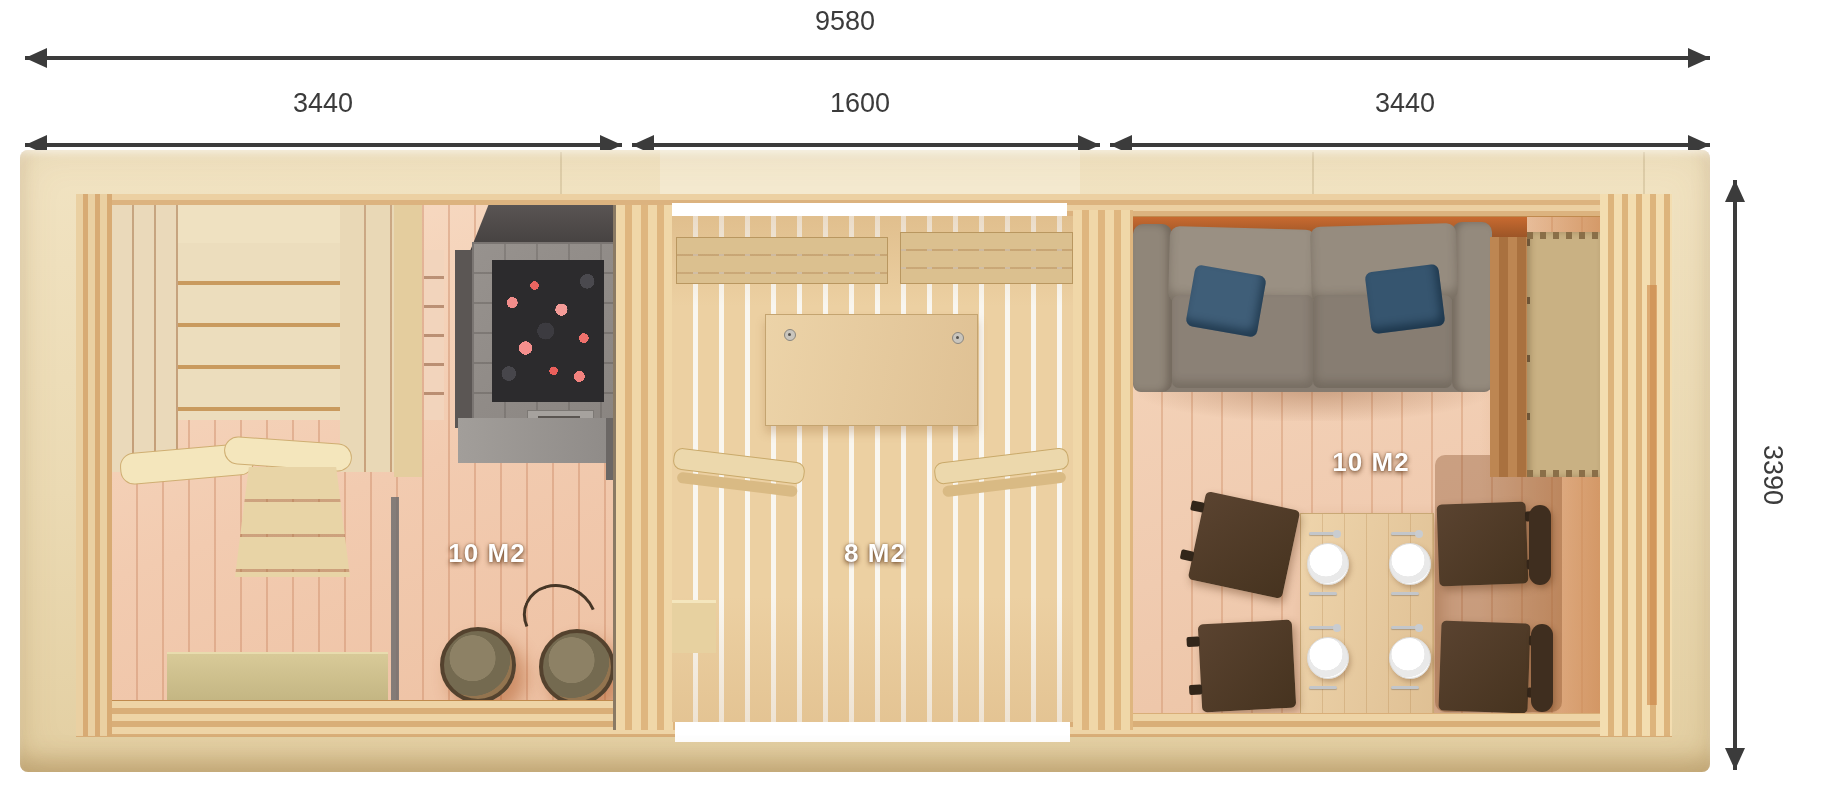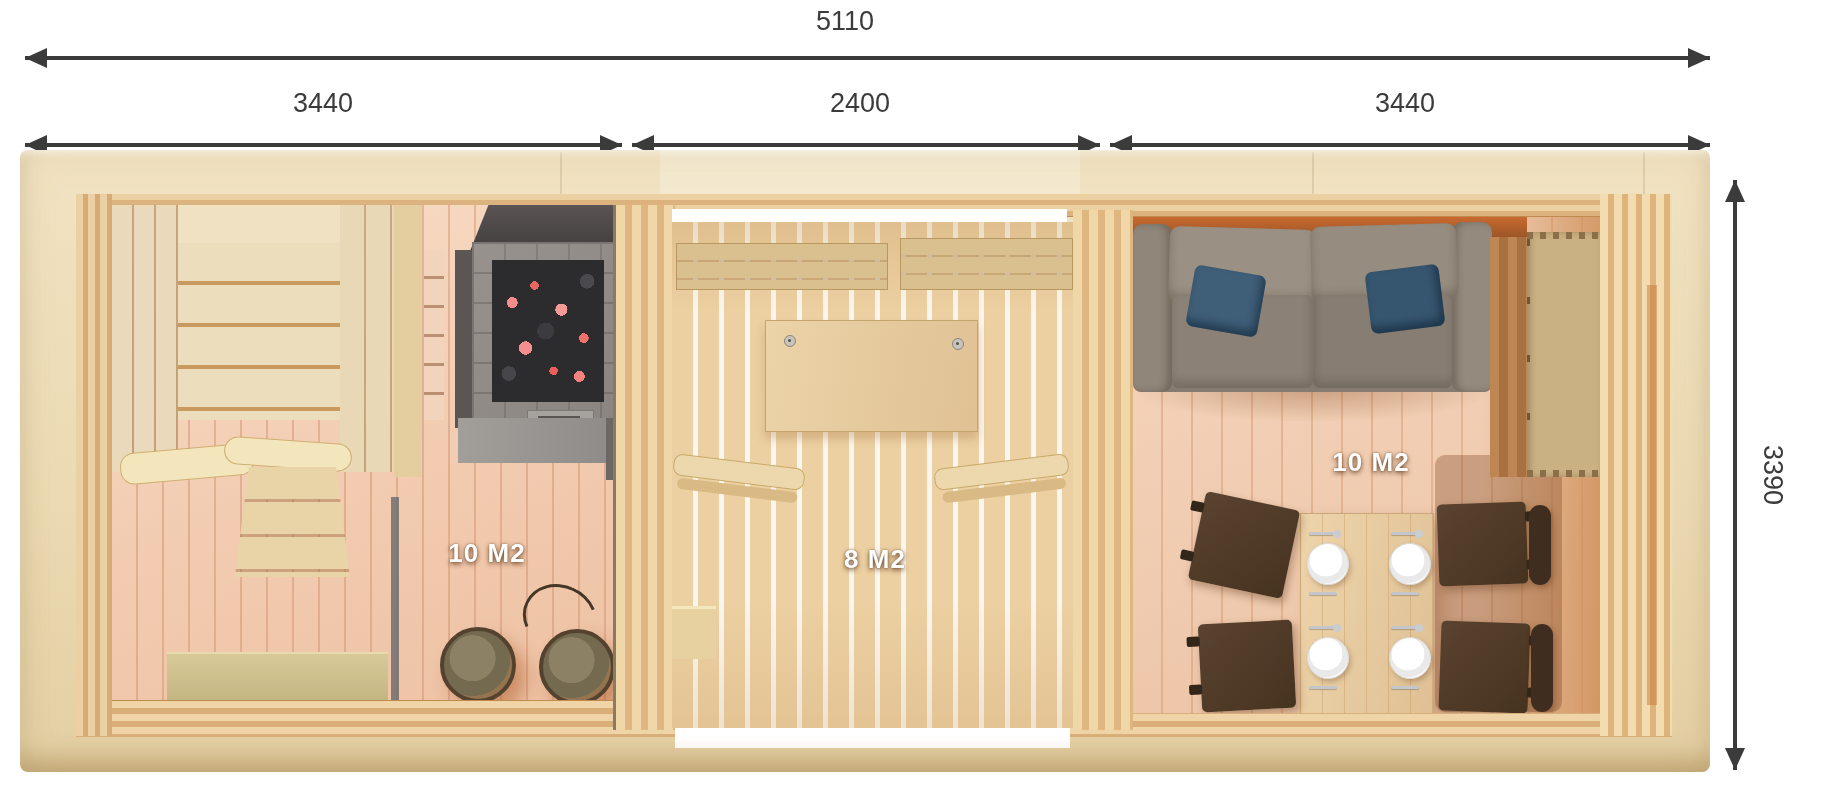--- a/index.html
+++ b/index.html
@@ -102,21 +102,21 @@
   .bucket { position:absolute; width:76px; height:76px; border-radius:50%;
     border:4px solid #54422e;
     background:radial-gradient(circle at 42% 40%, #8d8165 0 40%, #746a50 41% 66%, #93744f 67% 84%, #6a5238 85% 100%);
     box-shadow:10px 12px 18px rgba(165,75,25,.45); box-sizing:border-box; }
   .bucket1 { left:328px; top:422px; }
   .bucket2 { left:427px; top:424px; }
   .bucket-handle { position:absolute; left:410px; top:380px; width:70px; height:60px; border:3px solid #463626;
     border-radius:50%; border-bottom-color:transparent; border-right-color:transparent; transform:rotate(25deg); }
 
   
-  .room2 { position:absolute; left:652px; top:53px; width:401px; height:539px; overflow:hidden; background:transparent;margin-top:6px; }
+  .room2 { position:absolute; left:652px; top:53px; width:401px; height:539px; overflow:hidden; background:transparent; }
   .r2-floor { position:absolute; left:0; top:13px; width:401px; height:506px;
     background:
       linear-gradient(180deg, rgba(190,140,80,.25) 0, rgba(190,140,80,0) 90px, rgba(190,140,80,0) 380px, rgba(190,140,80,.18) 100%),
       repeating-linear-gradient(90deg,#ecd0a2 0 21px,#f9f6ef 21px 26px);
   }
   .white-gap { position:absolute; background:#ffffff; }
   .r2-gap-top { left:0; top:0; width:395px; height:13px; }
   .r2-gap-bottom { left:3px; top:519px; width:395px; height:20px; }
   .r2-bench { position:absolute; background:repeating-linear-gradient(180deg,#dbc08f 0 16px, rgba(145,105,55,.35) 16px 18px); border:1px solid #b99760; box-sizing:border-box; }
   .r2-benchTL { left:4px; top:34px; width:212px; height:47px; }
@@ -183,27 +183,27 @@
   
   .area-label { position:absolute; transform:translate(-50%,-50%); color:#ffffff; font-weight:bold;
     font-size:26px; letter-spacing:1px; white-space:nowrap;
     text-shadow:0 2px 5px rgba(100,60,30,.9), 0 0 2px rgba(90,60,30,.6); }
 </style>
 </head>
 <body>
 
 <div id="stage">
 
-  <div class="dim-label" style="left:845px; top:6px;">5110</div>
+  <div class="dim-label" style="left:845px; top:6px;">9580</div>
   <div class="dim-line-h" style="left:25px; top:56px; width:1685px;"></div>
   <div class="ah ah-left" style="left:25px;   top:48px;"></div>
   <div class="ah ah-right" style="left:1688px; top:48px;"></div>
 
   <div class="dim-label" style="left:323px;  top:88px;">3440</div>
-  <div class="dim-label" style="left:860px;  top:88px;">2400</div>
+  <div class="dim-label" style="left:860px;  top:88px;">1600</div>
   <div class="dim-label" style="left:1405px; top:88px;">3440</div>
 
   <div class="dim-line-h" style="left:25px;   top:143px; width:597px;"></div>
   <div class="ah ah-left" style="left:25px;  top:135px;"></div>
   <div class="ah ah-right" style="left:600px; top:135px;"></div>
 
   <div class="dim-line-h" style="left:632px; top:143px; width:468px;"></div>
   <div class="ah ah-left" style="left:632px;  top:135px;"></div>
   <div class="ah ah-right" style="left:1078px; top:135px;"></div>
 

